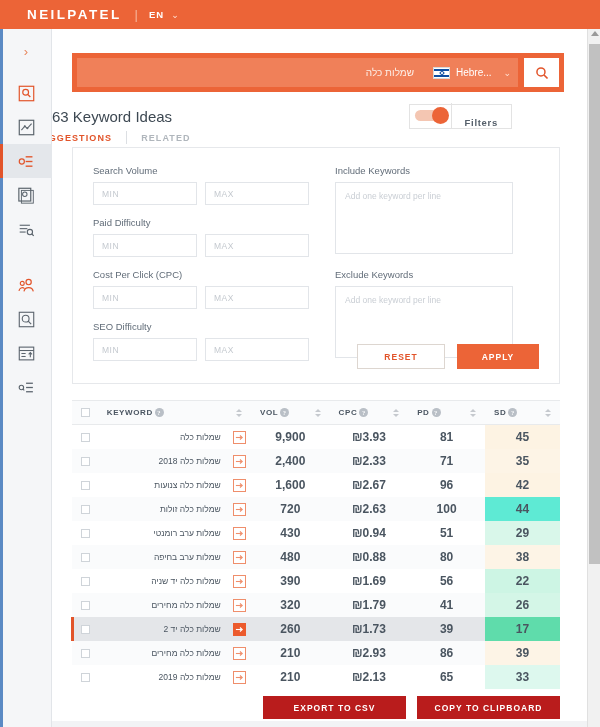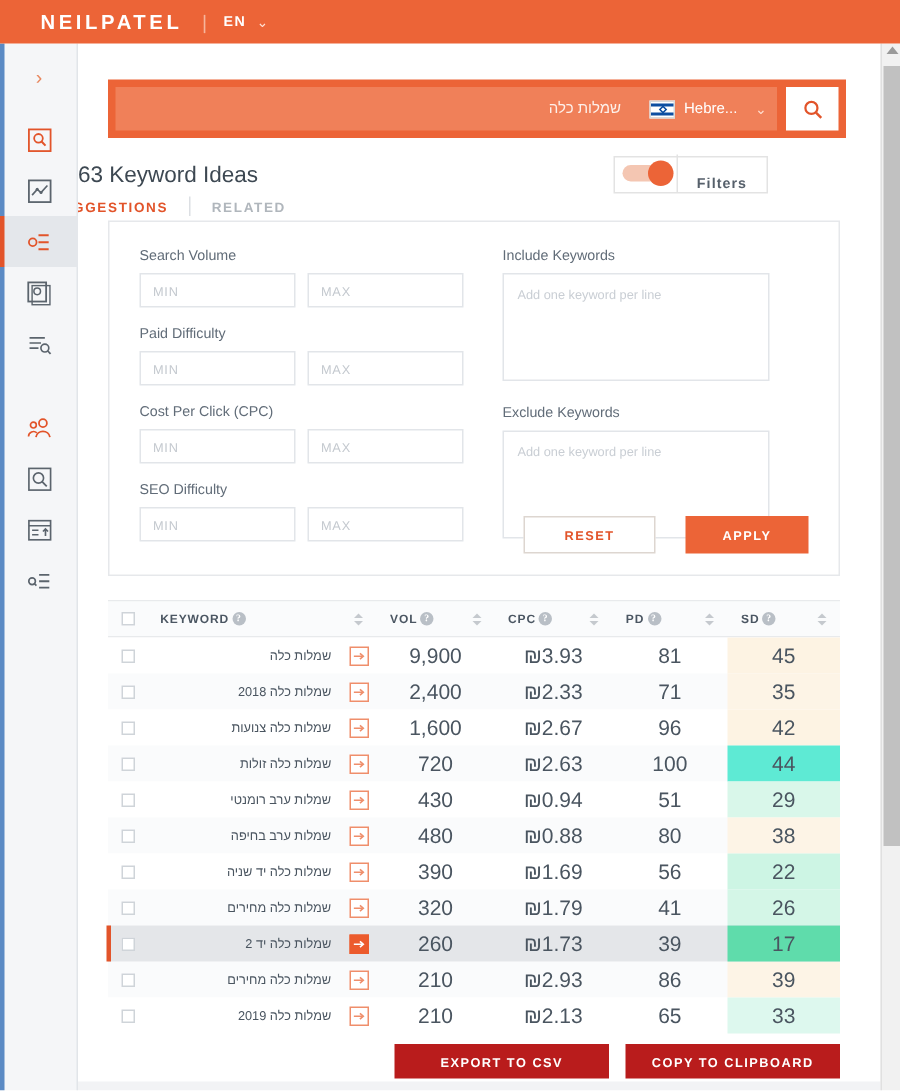--- a/index.html
+++ b/index.html
@@ -208,21 +208,21 @@
   .kwbox {
     width: 178px; height: 72px;
     border: 1px solid #e2e5e9; outline: none; resize: none;
     font-size: 8.5px; padding: 8px 9px; color: #333;
     font-family: "Liberation Sans", sans-serif;
     margin-bottom: 11px; background: #fff;
   }
   .kwbox::placeholder { color: #c9ced4; }
   #panel-actions {
     position: absolute; right: 20px; bottom: 14px;
-    display: flex; gap: 20px;
+    display: flex; gap: 12px;
   }
   #btn-reset {
     width: 88px; height: 25px;
     border: 1px solid #ddd6d0; background: #fff;
     color: #e2542a; font-size: 8.5px; font-weight: 700; letter-spacing: 1px;
     display: flex; align-items: center; justify-content: center;
     cursor: pointer; font-family: "Liberation Sans", sans-serif;
   }
   #btn-apply {
     width: 82px; height: 25px;
@@ -278,21 +278,21 @@
     font-size: 8.5px; color: #4a5560; direction: rtl;
     width: 122px; text-align: right; padding-right: 4px;
     white-space: nowrap; overflow: hidden;
   }
   .kwbtn {
     width: 13px; height: 13px; margin-left: auto; margin-right: 5px;
     border: 1px solid #ef8e6b; background: #fff;
     display: flex; align-items: center; justify-content: center;
   }
   .trow.hovered .kwbtn { background: #ec5b2d; border-color: #ec5b2d; }
-  .cellnum { font-size: 14px; color: #4a5560; }
+  .cellnum { font-size: 12px; color: #4a5560; font-weight: bold; }
   .trow.odd  { background: #ffffff; }
   .trow.even { background: #fafbfc; }
   .trow.hovered { background: #e4e6e9; position: relative; }
   .trow.hovered::before {
     content: ""; position: absolute; left: -1px; top: 0;
     width: 3px; height: 24px; background: #e2542a;
   }
   .sdcell {
     width: 84px; height: 24px;
     display: flex; align-items: center; justify-content: center;

